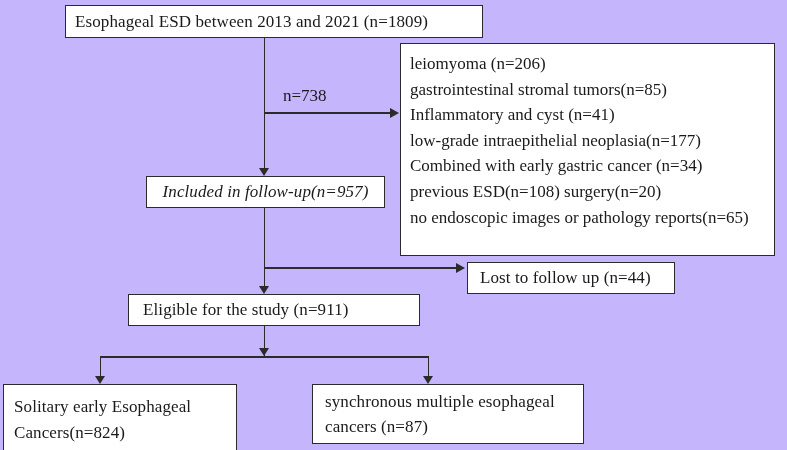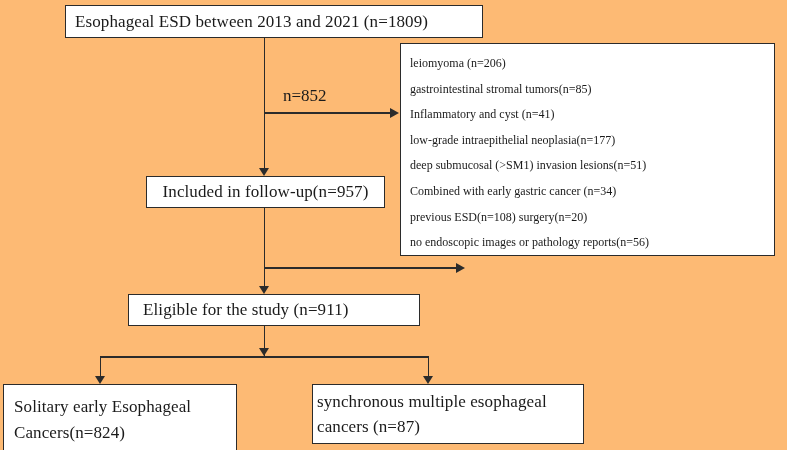--- a/index.html
+++ b/index.html
@@ -5,21 +5,21 @@
 <style>
   html, body {
     margin: 0;
     padding: 0;
     background: #ffffff;
   }
   #canvas {
     position: relative;
     width: 787px;
     height: 450px;
-    background: #fdba74;
+    background: #c4b5fd;
     font-family: "Liberation Serif", "DejaVu Serif", serif;
     color: #1a1a1a;
     overflow: hidden;
   }
   .box {
     position: absolute;
     box-sizing: border-box;
     border: 1.6px solid #2b2b2b;
     background: #ffffff;
     display: flex;
@@ -47,29 +47,30 @@
     padding: 0 9px;
   }
   
   #box-exclusions {
     left: 400px; top: 43px;
     width: 375px; height: 213px;
     display: block;
     padding: 7px 0 0 9px;
   }
   .excl-line {
-    font-size: 12px;
+    font-size: 17px;
     line-height: 25.6px;
     white-space: nowrap;
   }
   
   #box-included {
     left: 146px; top: 176px;
     width: 239px; height: 32px;
     padding: 4px 10px;
+    font-style: italic;
   }
   
   #box-lost {
     left: 467px; top: 262px;
     width: 208px; height: 32px;
     padding: 0 12px;
   }
   
   #box-eligible {
     left: 128px; top: 294px;
@@ -79,21 +80,21 @@
   }
   
   #box-solitary {
     left: 3px; top: 384px;
     width: 234px; height: 71px;
     padding: 0 10px;
   }
   #box-synchronous {
     left: 312px; top: 384px;
     width: 272px; height: 60px;
-    padding: 0 4px;
+    padding: 0 12px;
   }
 
   
   .vline {
     position: absolute;
     width: 1.6px;
     background: #2b2b2b;
   }
   .hline {
     position: absolute;
@@ -129,43 +130,45 @@
 
   <div class="box" id="box-enrollment">
     <span class="box-label">Esophageal ESD between 2013 and 2021  (n=1809)</span>
   </div>
 
   <div class="vline" style="left:263.5px; top:38px; height:130px;"></div>
   <div class="arrow-down" style="left:259px; top:168px;"></div>
 
   <div class="hline thick" style="left:264px; top:112px; width:128px;"></div>
   <div class="arrow-right" style="left:390px; top:108px;"></div>
-  <div class="edge-label" style="left:283px; top:86px;">n=852</div>
+  <div class="edge-label" style="left:283px; top:86px;">n=738</div>
 
   <div class="box" id="box-exclusions">
     <div class="excl-line">leiomyoma  (n=206)</div>
     <div class="excl-line">gastrointestinal stromal tumors(n=85)</div>
     <div class="excl-line">Inflammatory and cyst (n=41)</div>
     <div class="excl-line">low-grade intraepithelial neoplasia(n=177)</div>
-    <div class="excl-line">deep submucosal (&gt;SM1) invasion lesions(n=51)</div>
     <div class="excl-line">Combined with early gastric cancer  (n=34)</div>
     <div class="excl-line">previous ESD(n=108)   surgery(n=20)</div>
-    <div class="excl-line">no endoscopic images or pathology reports(n=56)</div>
+    <div class="excl-line">no endoscopic images or pathology reports(n=65)</div>
   </div>
 
   <div class="box center-text" id="box-included">
     <span class="box-label">Included in follow-up(n=957)</span>
   </div>
 
   <div class="vline" style="left:263.5px; top:208px; height:78px;"></div>
   <div class="arrow-down" style="left:259px; top:286px;"></div>
 
   <div class="hline" style="left:264px; top:267px; width:194px;"></div>
   <div class="arrow-right" style="left:456px; top:263px;"></div>
 
+  <div class="box" id="box-lost">
+    <span class="box-label">Lost to follow up  (n=44)</span>
+  </div>
 
   <div class="box" id="box-eligible">
     <span class="box-label">Eligible for the study  (n=911)</span>
   </div>
 
   <div class="vline" style="left:263.5px; top:326px; height:30px;"></div>
   <div class="arrow-down" style="left:259px; top:348px;"></div>
   <div class="hline" style="left:100px; top:356px; width:329px;"></div>
   <div class="vline" style="left:99.5px; top:356px; height:22px;"></div>
   <div class="arrow-down" style="left:95px; top:376px;"></div>

